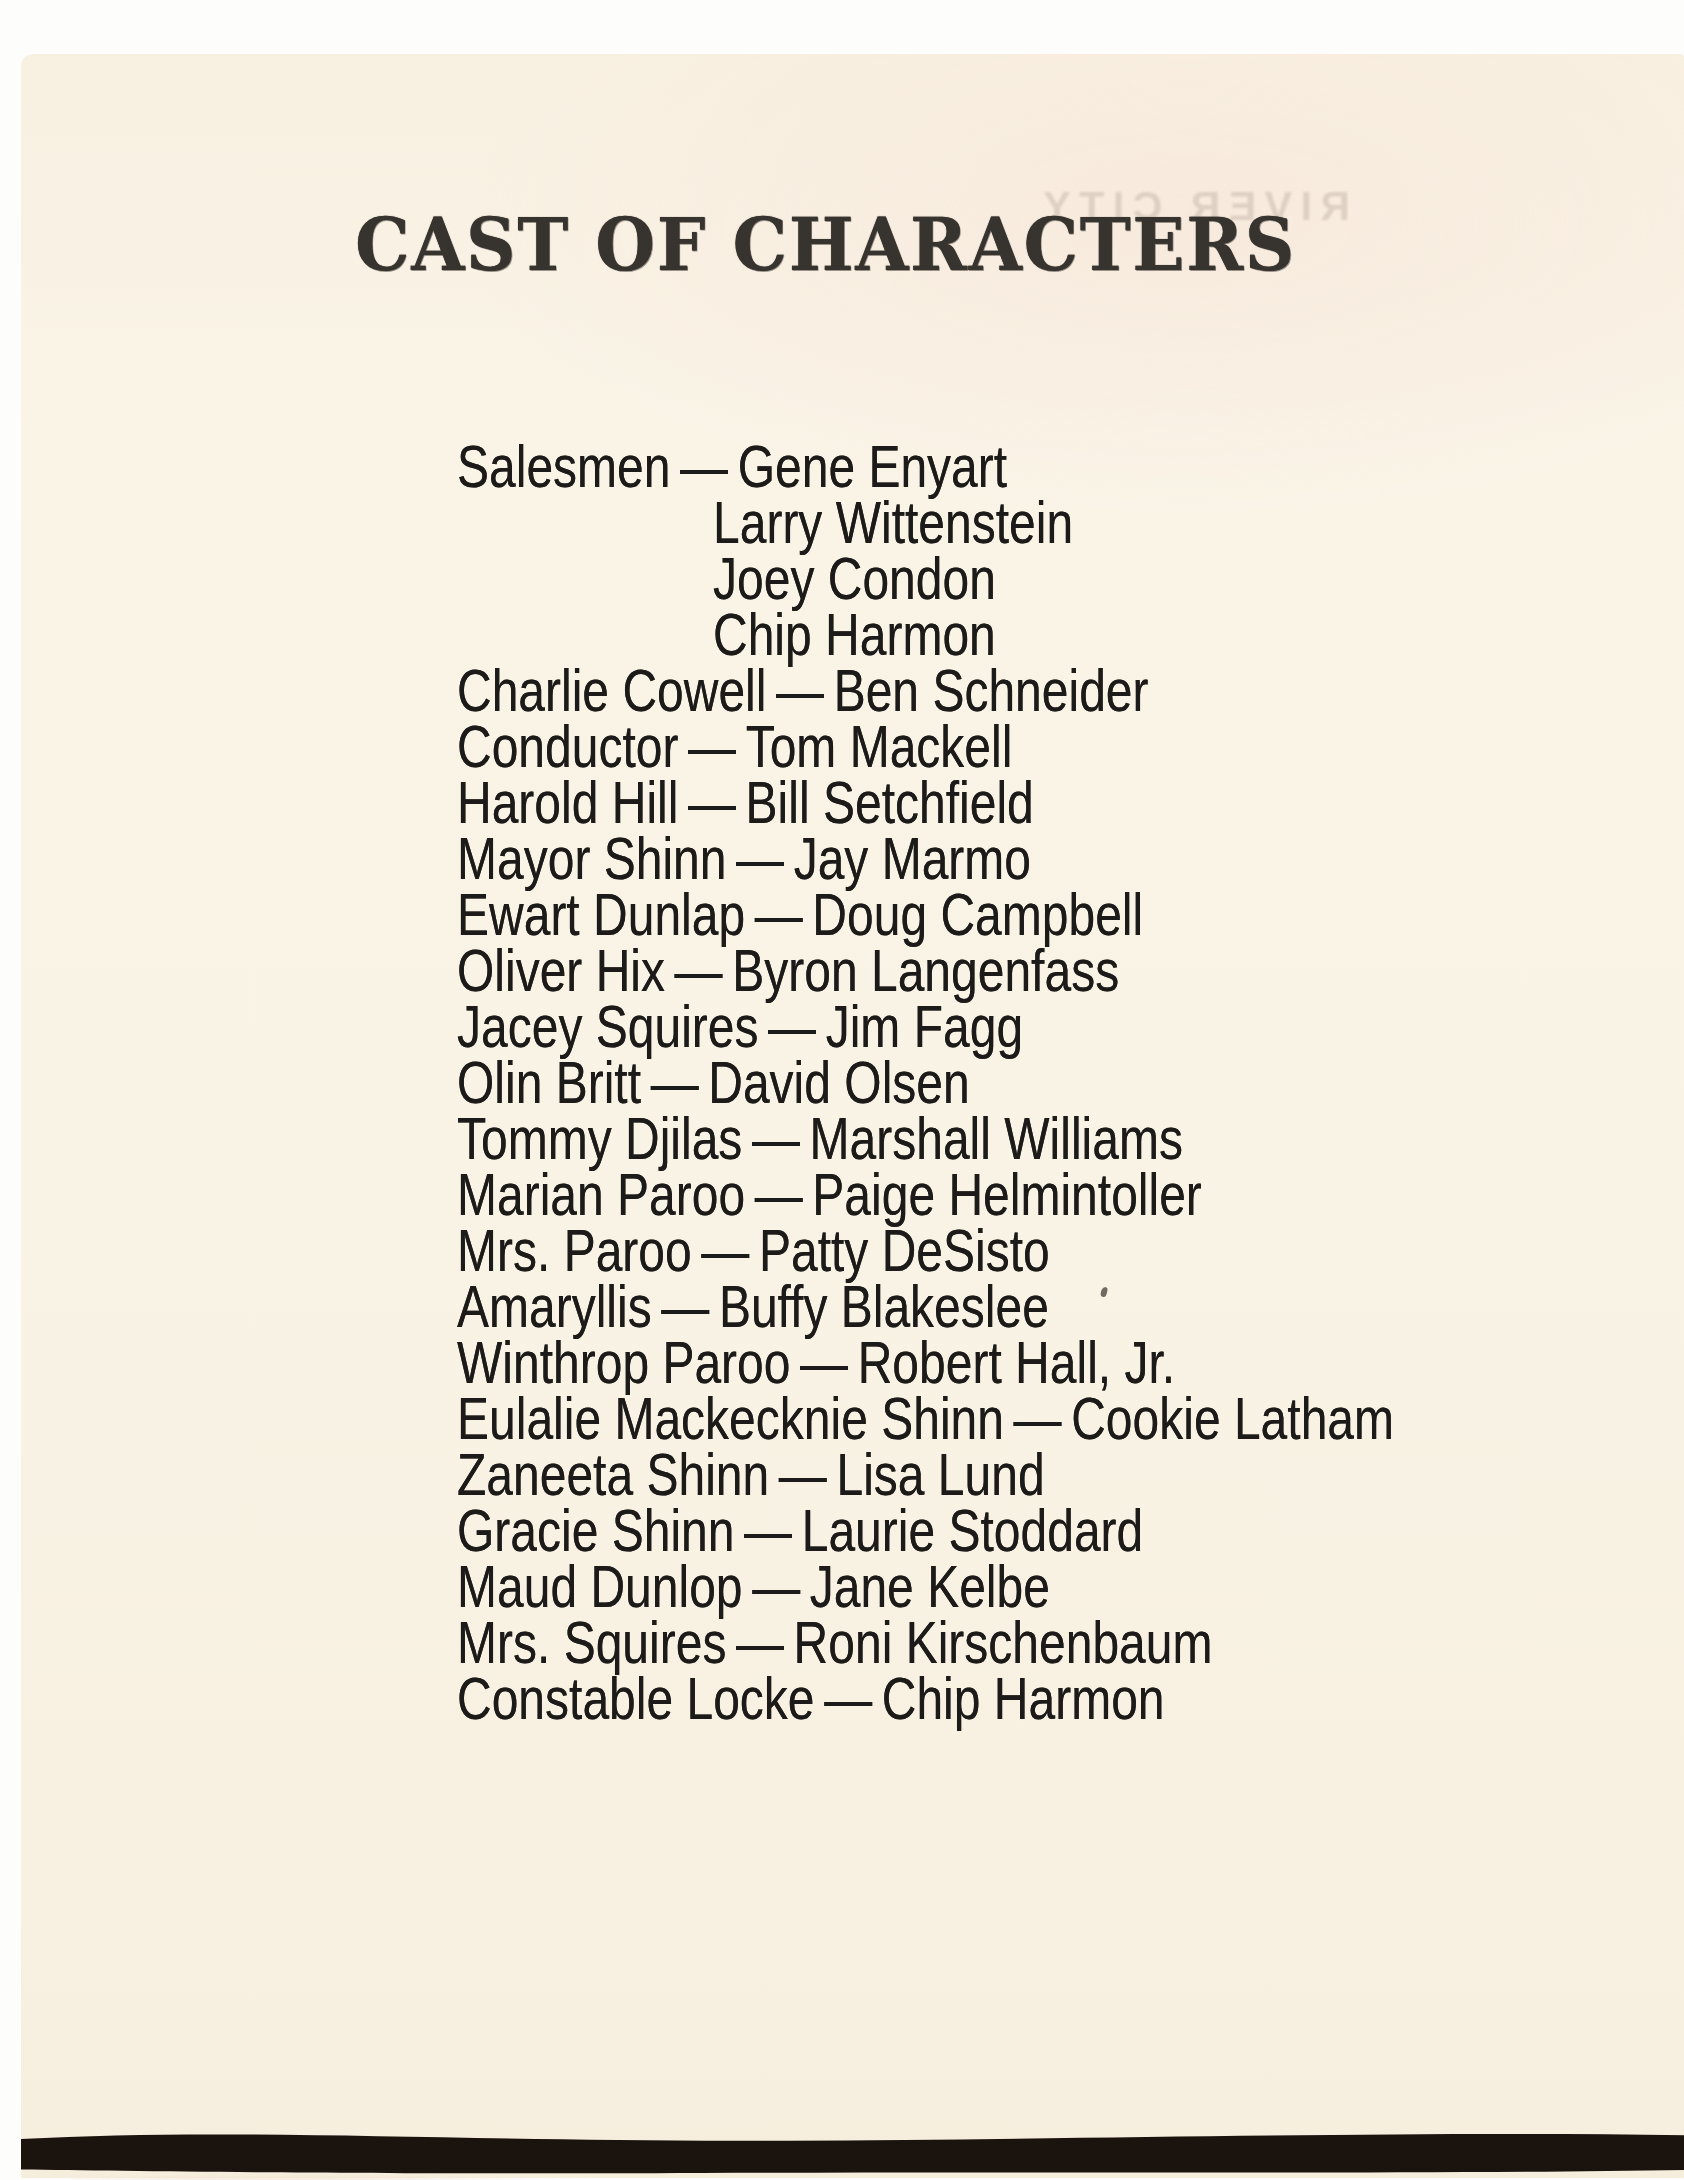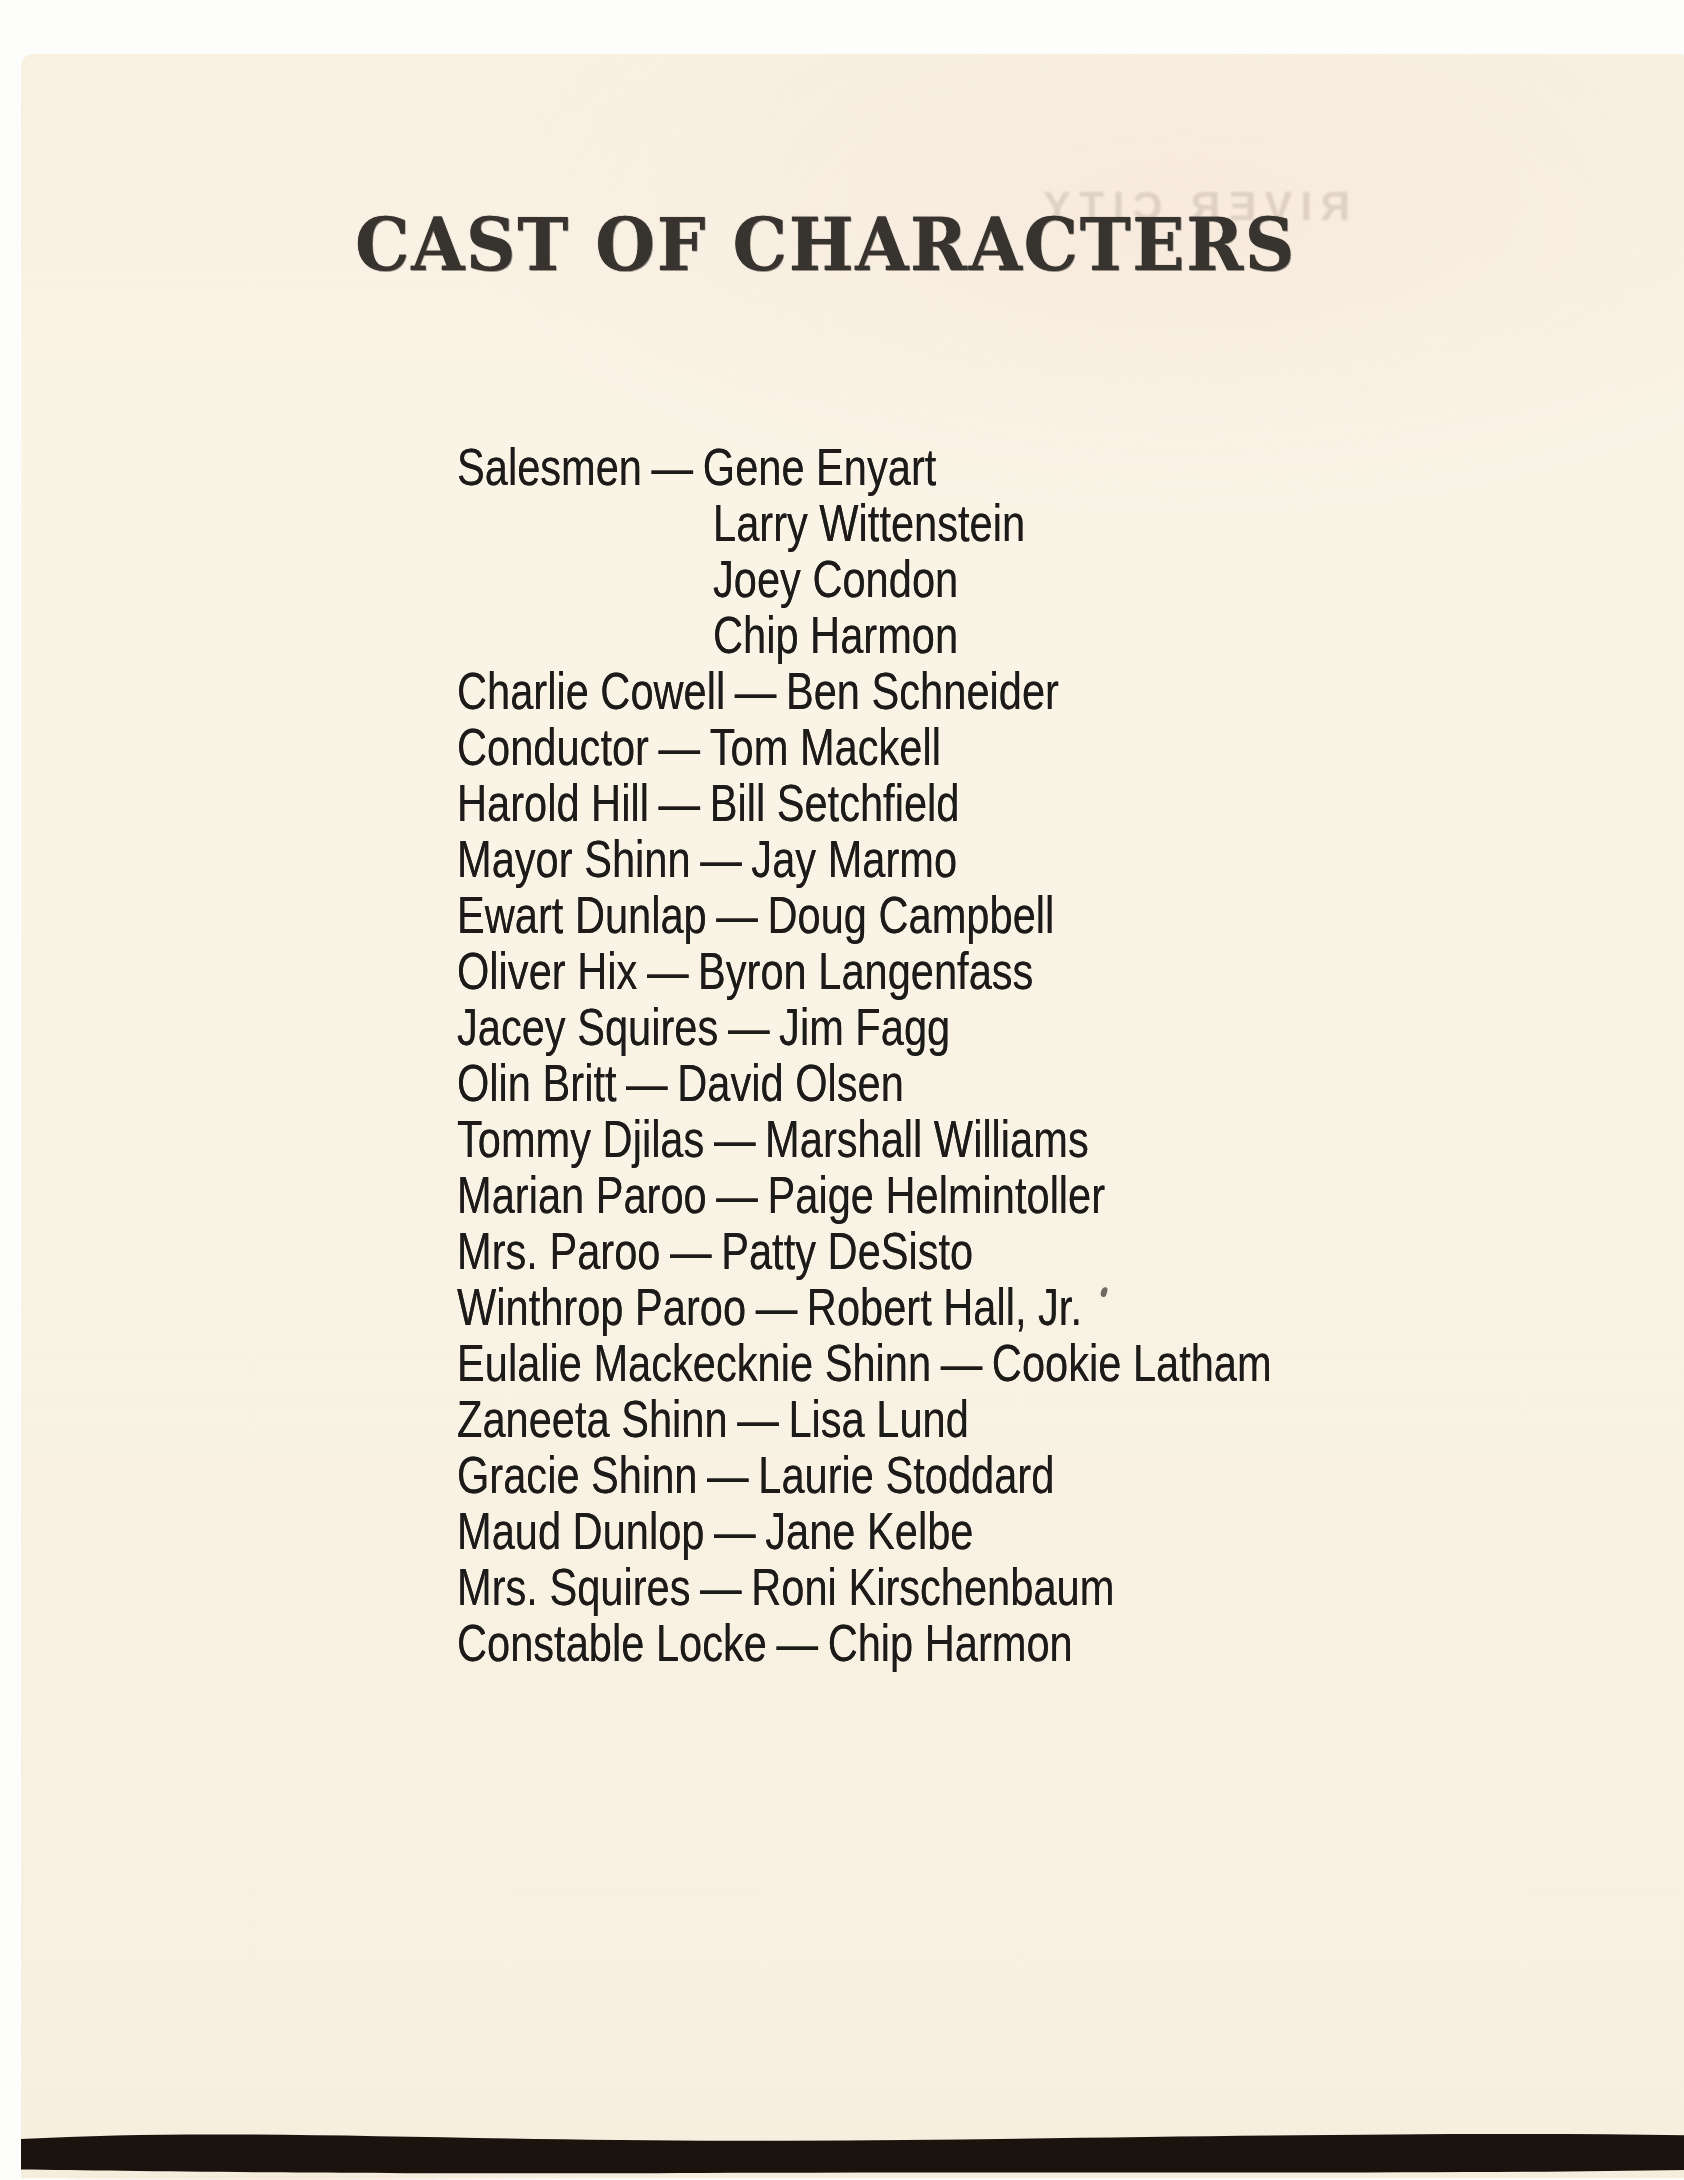--- a/index.html
+++ b/index.html
@@ -34,21 +34,21 @@
     font-weight:bold;font-size:73px;line-height:1.1;
     letter-spacing:1.7px;
     color:#37332f;
     transform:scaleX(0.94);transform-origin:0 50%;
     text-shadow:0 0 0.9px rgba(55,50,45,.9), 0.9px 0.9px 0 rgba(90,84,78,.55);
     white-space:nowrap;
   }
   
   .cast{
     position:absolute;left:436px;top:385px;width:1107px;
-    font-size:52px;line-height:56px;
+    font-size:60px;line-height:56px;
     color:#1d1b19;
     text-shadow:0 0 0.5px rgba(29,27,25,.85);
   }
   .cast-line{white-space:nowrap;}
   .cast-line .condensed{
     display:inline-block;
     transform:scaleX(0.80);transform-origin:0 50%;
   }
   .cast-line.cont{margin-left:256px;}
   .cast-sep{padding:0 12px;}
@@ -87,20 +87,21 @@
       <div class="cast-line"><span class="condensed"><span>Conductor</span><span class="cast-sep">—</span><span>Tom Mackell</span></span></div>
       <div class="cast-line"><span class="condensed"><span>Harold Hill</span><span class="cast-sep">—</span><span>Bill Setchfield</span></span></div>
       <div class="cast-line"><span class="condensed"><span>Mayor Shinn</span><span class="cast-sep">—</span><span>Jay Marmo</span></span></div>
       <div class="cast-line"><span class="condensed"><span>Ewart Dunlap</span><span class="cast-sep">—</span><span>Doug Campbell</span></span></div>
       <div class="cast-line"><span class="condensed"><span>Oliver Hix</span><span class="cast-sep">—</span><span>Byron Langenfass</span></span></div>
       <div class="cast-line"><span class="condensed"><span>Jacey Squires</span><span class="cast-sep">—</span><span>Jim Fagg</span></span></div>
       <div class="cast-line"><span class="condensed"><span>Olin Britt</span><span class="cast-sep">—</span><span>David Olsen</span></span></div>
       <div class="cast-line"><span class="condensed"><span>Tommy Djilas</span><span class="cast-sep">—</span><span>Marshall Williams</span></span></div>
       <div class="cast-line"><span class="condensed"><span>Marian Paroo</span><span class="cast-sep">—</span><span>Paige Helmintoller</span></span></div>
       <div class="cast-line"><span class="condensed"><span>Mrs. Paroo</span><span class="cast-sep">—</span><span>Patty DeSisto</span></span></div>
+      <div class="cast-line"><span class="condensed"><span>Amaryllis</span><span class="cast-sep">—</span><span>Buffy Blakeslee</span></span></div>
       <div class="cast-line"><span class="condensed"><span>Winthrop Paroo</span><span class="cast-sep">—</span><span>Robert Hall, Jr.</span></span></div>
       <div class="cast-line"><span class="condensed"><span>Eulalie Mackecknie Shinn</span><span class="cast-sep">—</span><span>Cookie Latham</span></span></div>
       <div class="cast-line"><span class="condensed"><span>Zaneeta Shinn</span><span class="cast-sep">—</span><span>Lisa Lund</span></span></div>
       <div class="cast-line"><span class="condensed"><span>Gracie Shinn</span><span class="cast-sep">—</span><span>Laurie Stoddard</span></span></div>
       <div class="cast-line"><span class="condensed"><span>Maud Dunlop</span><span class="cast-sep">—</span><span>Jane Kelbe</span></span></div>
       <div class="cast-line"><span class="condensed"><span>Mrs. Squires</span><span class="cast-sep">—</span><span>Roni Kirschenbaum</span></span></div>
       <div class="cast-line"><span class="condensed"><span>Constable Locke</span><span class="cast-sep">—</span><span>Chip Harmon</span></span></div>
     </div>
 
   <div class="speck"></div>

